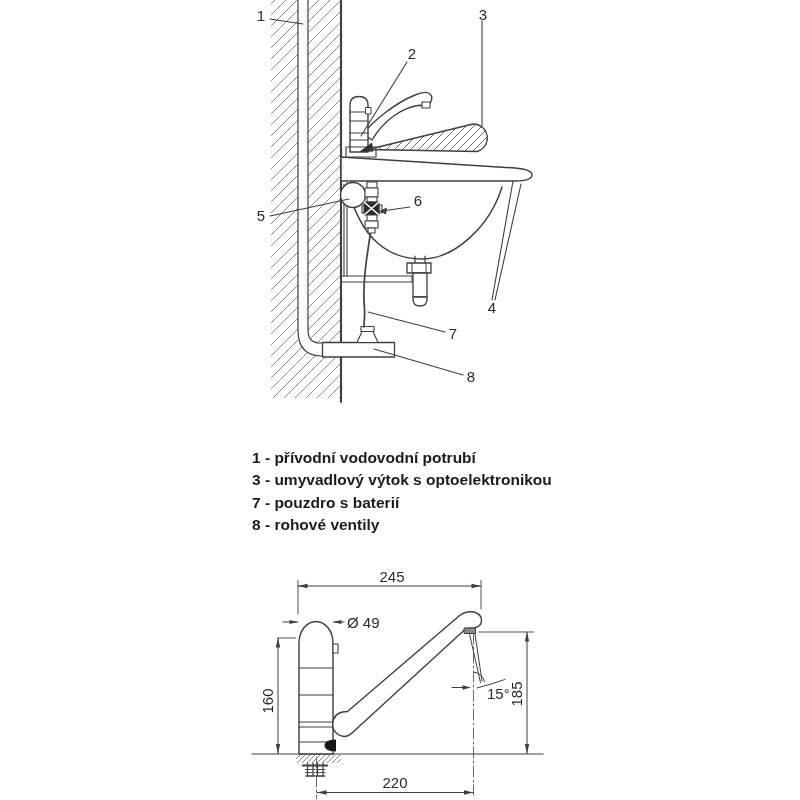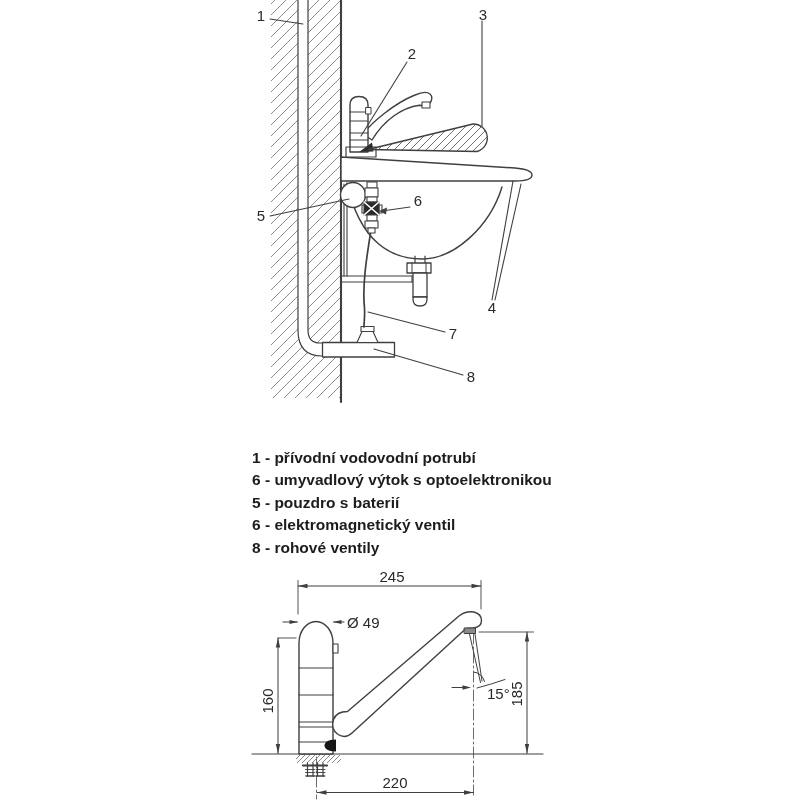--- a/index.html
+++ b/index.html
@@ -229,19 +229,18 @@
       <line x1="317" y1="792.5" x2="473.5" y2="792.5" stroke="#3f3f3f" stroke-width="1"></line>
       <polygon points="317,792.5 326.5,790.3 326.5,794.7" fill="#3f3f3f"></polygon>
       <polygon points="473.5,792.5 464,790.3 464,794.7" fill="#3f3f3f"></polygon>
       <text class="dimtxt" x="395" y="788" text-anchor="middle">220</text>
     </g>
   </g>
 </svg>
 
   <div class="legend">
     <div class="legend-row">1 - přívodní vodovodní potrubí</div>
-    <div class="legend-row">6 - umyvadlový výtok s optoelektronikou</div>
-    <div class="legend-row">5 - pouzdro s baterií</div>
-    <div class="legend-row">6 - elektromagnetický ventil</div>
+    <div class="legend-row">3 - umyvadlový výtok s optoelektronikou</div>
+    <div class="legend-row">7 - pouzdro s baterií</div>
     <div class="legend-row">8 - rohové ventily</div>
   </div>
 
 </div>
 
 </body></html>

